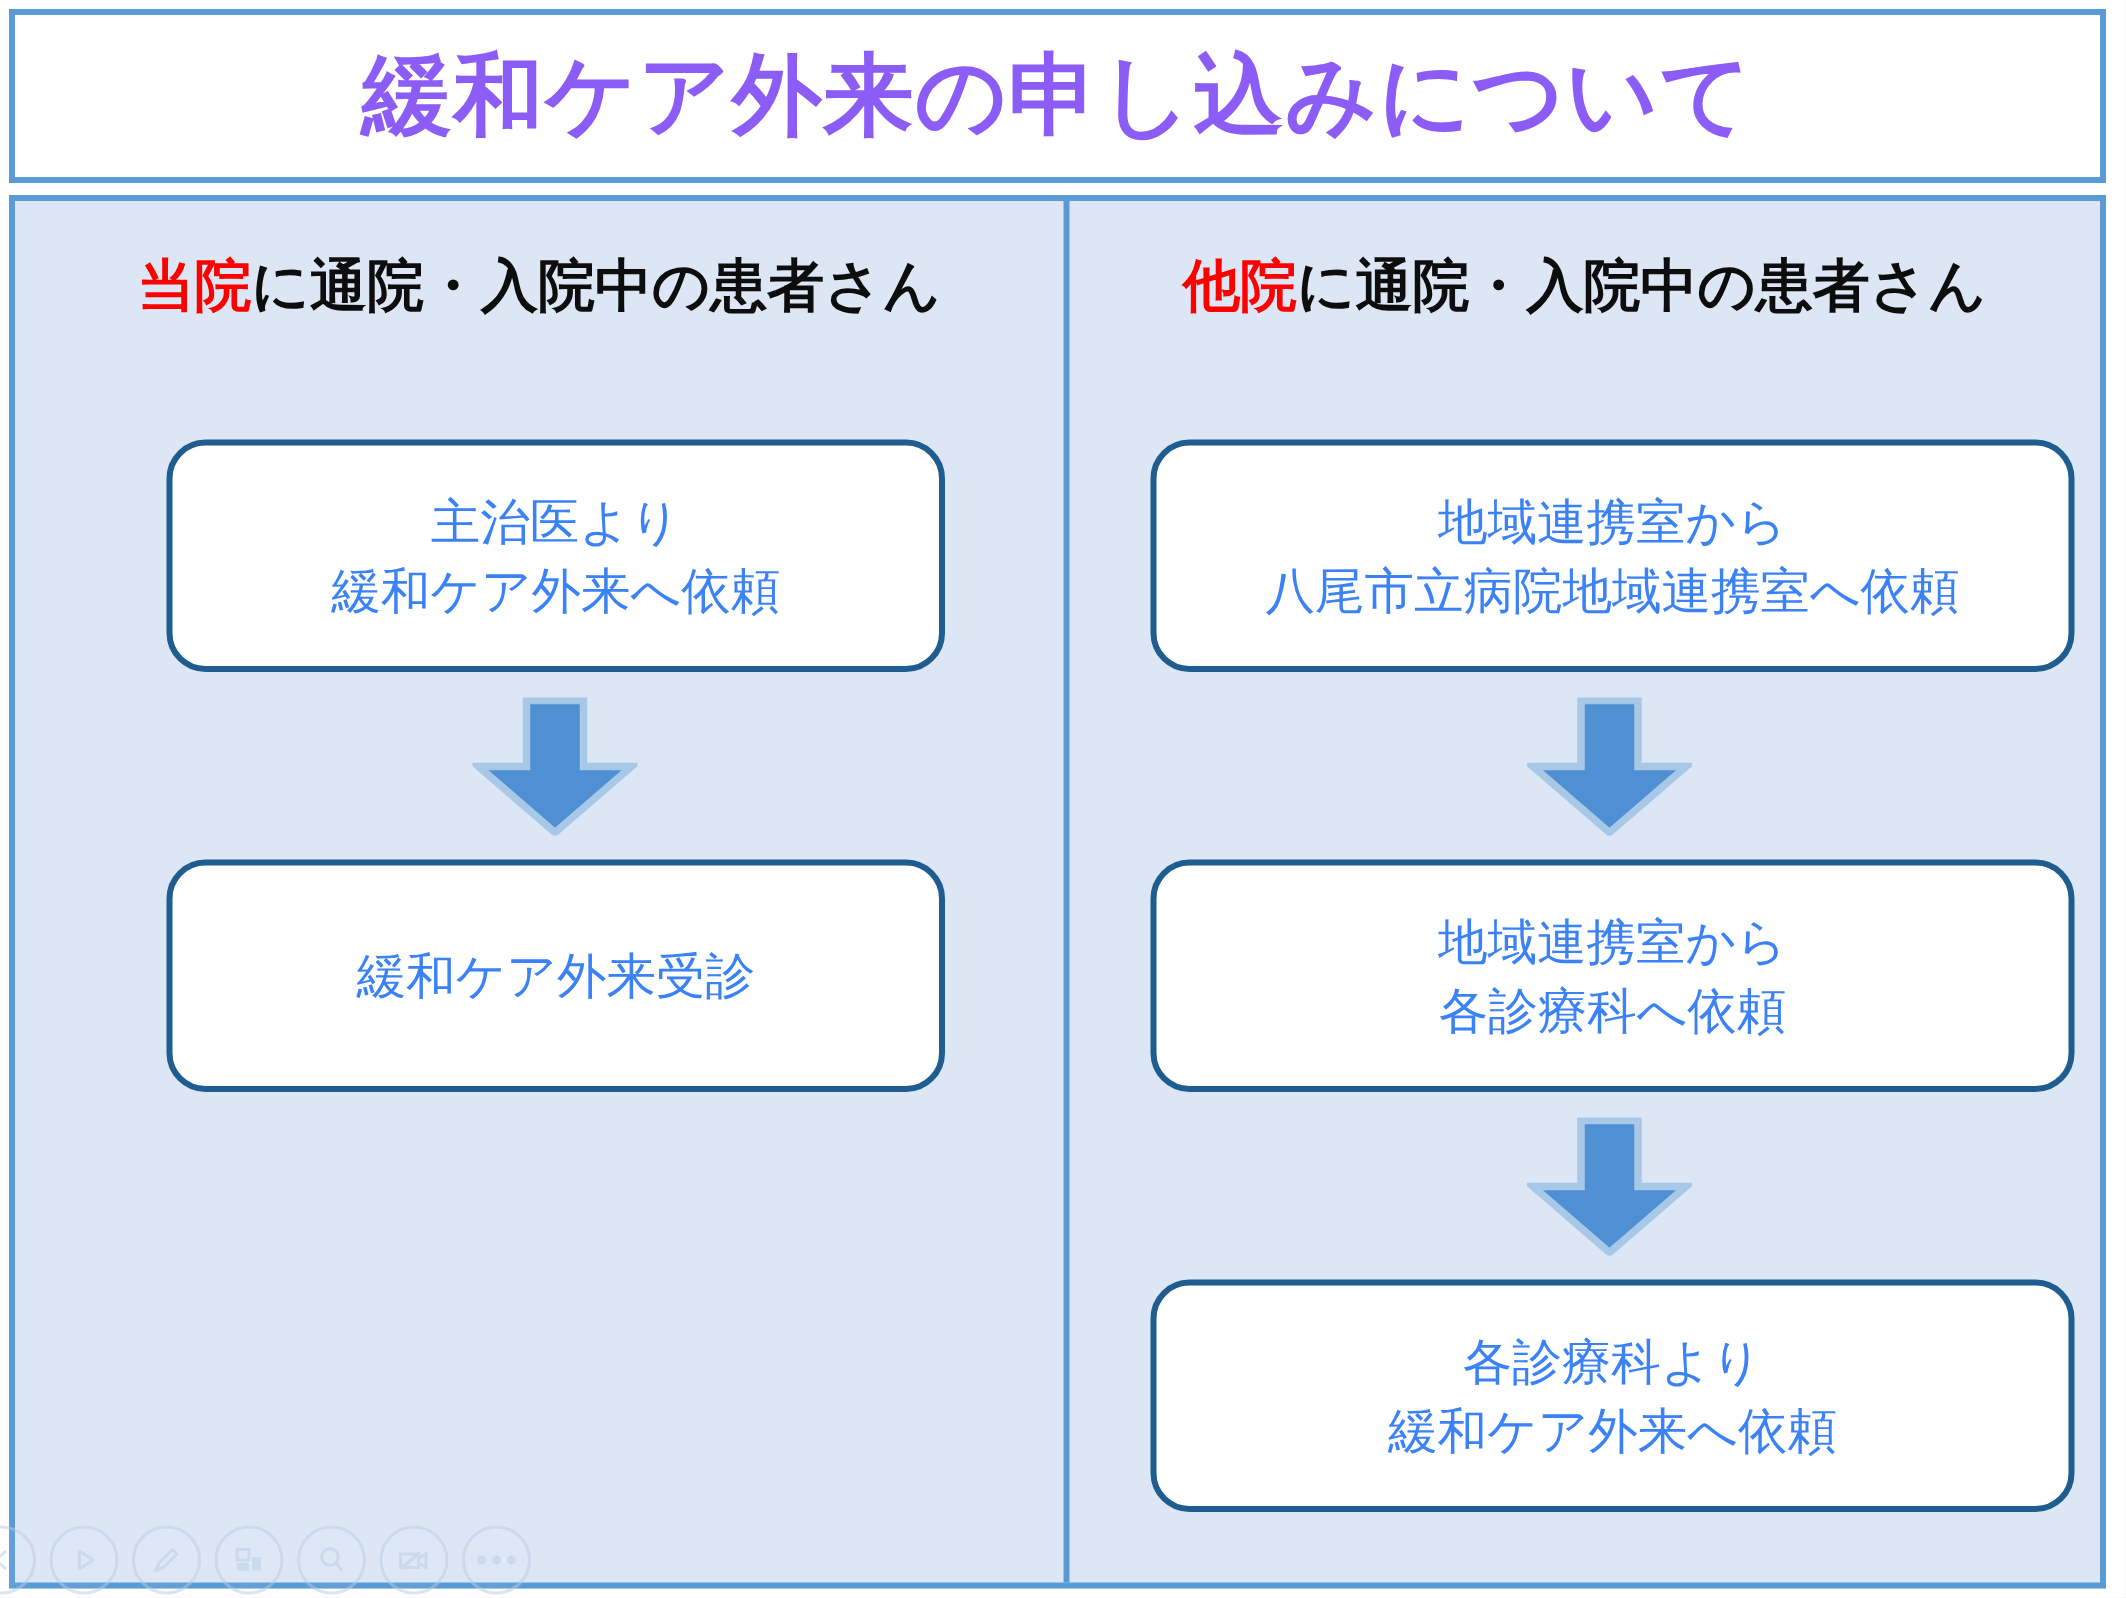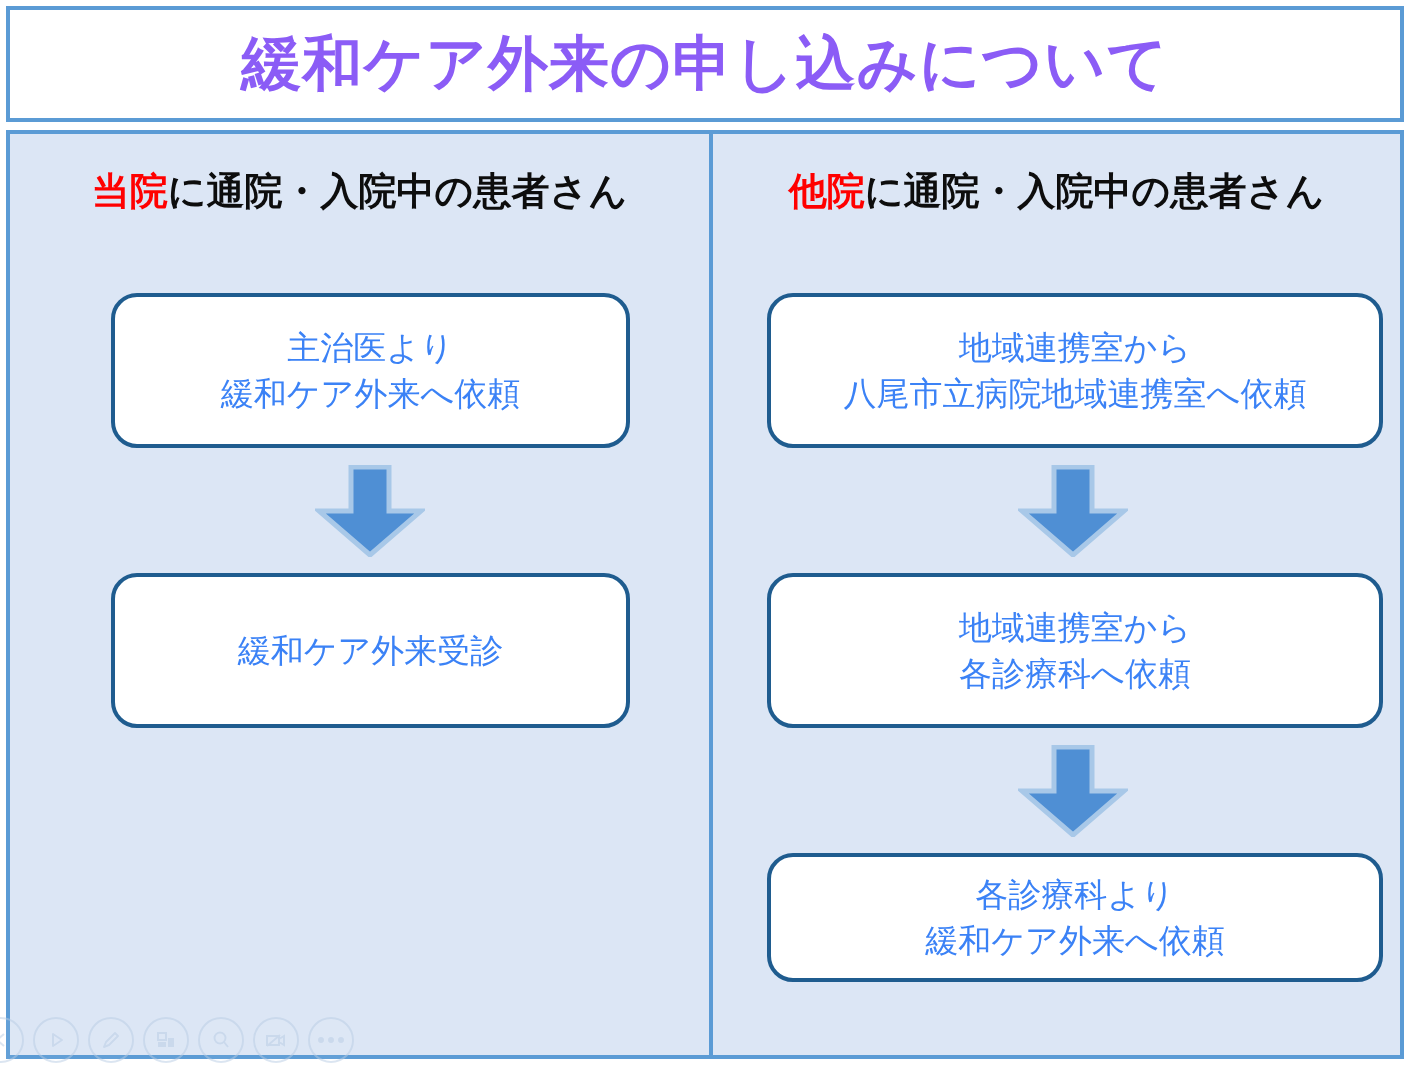--- a/index.html
+++ b/index.html
@@ -100,21 +100,21 @@
     line-height: 1.38;
   }
   .pbox .line { display: block; white-space: nowrap; }
 
   
   #box-l1 { left: 101px; top: 138px; width: 519px; height: 155px; }
   #box-l2 { left: 101px; top: 418px; width: 519px; height: 155px; }
   
   #box-r1 { left: 54px;  top: 138px; width: 616px; height: 155px; }
   #box-r2 { left: 54px;  top: 418px; width: 616px; height: 155px; }
-  #box-r3 { left: 54px;  top: 698px; width: 616px; height: 129px; }
+  #box-r3 { left: 54px;  top: 698px; width: 616px; height: 155px; }
 
   
   .arrow {
     position: absolute;
     width: 110px;
     height: 92px;
   }
   #arrow-l1 { left: 305px; top: 310px; }
   #arrow-r1 { left: 305px; top: 310px; }
   #arrow-r2 { left: 305px; top: 590px; }

